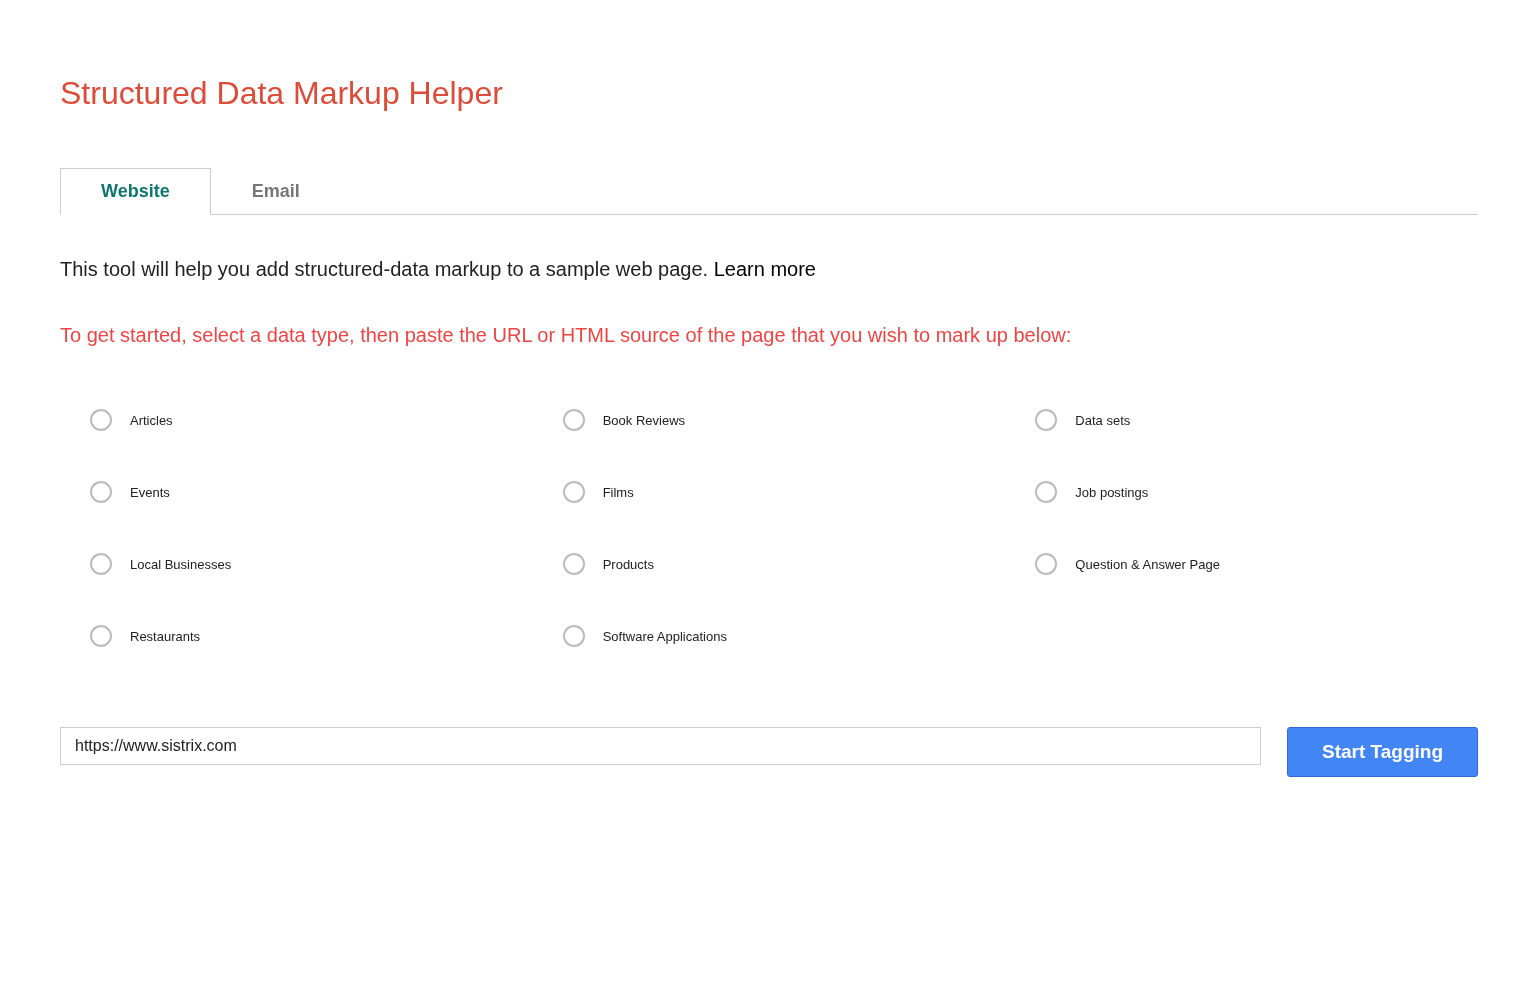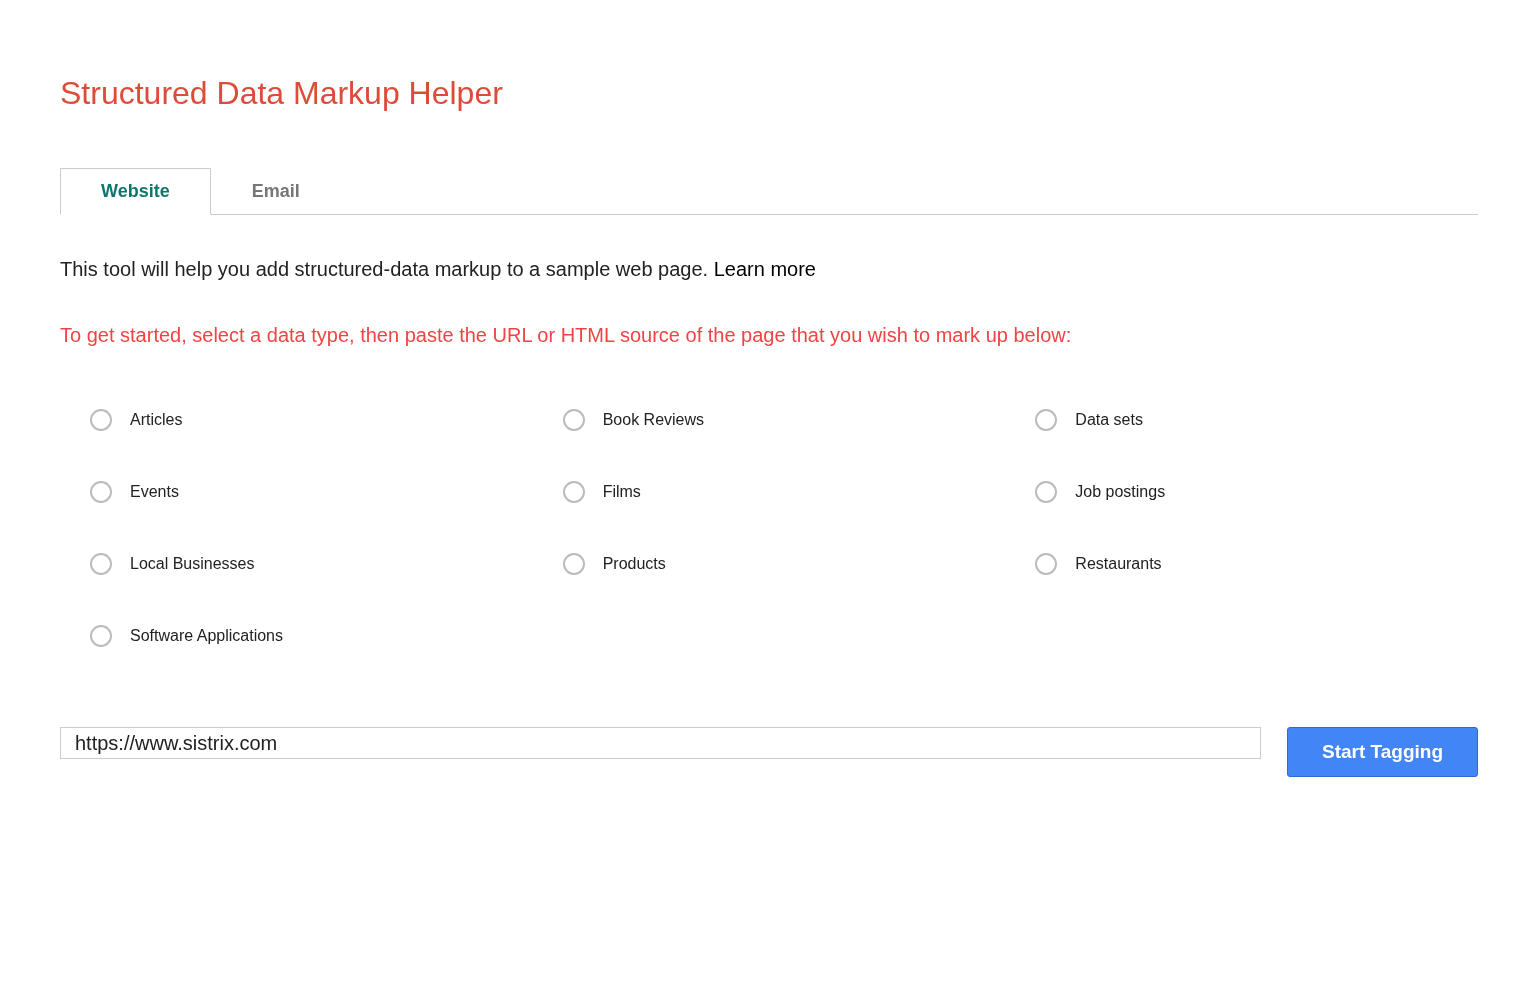--- a/index.html
+++ b/index.html
@@ -73,21 +73,21 @@
       cursor: pointer;
     }
     .radio-circle {
       width: 22px;
       height: 22px;
       border-radius: 50%;
       border: 2px solid #bbb;
       flex-shrink: 0;
     }
     .radio-label {
-      font-size: 16px;
+      font-size: 13px;
       color: #222;
     }
     .input-tabs {
       display: flex;
       border-bottom: 1px solid #ccc;
     }
     .input-tab {
       padding: 11px 42px;
       font-size: 18px;
       font-weight: bold;
@@ -106,26 +106,26 @@
     }
     .input-row {
       display: flex;
       align-items: stretch;
       gap: 26px;
       margin-top: 32px;
     }
     .url-input {
       flex: 1;
       padding: 12px 14px;
-      font-size: 20px;
+      font-size: 16px;
       border: 1px solid #ccc;
       outline: none;
       color: #222;
       font-family: inherit;
-      height: 32px;
+      height: 38px;
     }
     .start-button {
       background: #4285f4;
       color: #fff;
       font-size: 19px;
       font-weight: bold;
       border: 1px solid #3367d6;
       padding: 0 34px;
       cursor: pointer;
       border-radius: 3px;
@@ -178,20 +178,24 @@
     <div class="radio-option">
       <span class="radio-circle"></span>
       <span class="radio-label">Local Businesses</span>
     </div>
     <div class="radio-option">
       <span class="radio-circle"></span>
       <span class="radio-label">Products</span>
     </div>
     <div class="radio-option">
       <span class="radio-circle"></span>
+      <span class="radio-label">Question &amp; Answer Page</span>
+    </div>
+    <div class="radio-option">
+      <span class="radio-circle"></span>
       <span class="radio-label">Restaurants</span>
     </div>
     <div class="radio-option">
       <span class="radio-circle"></span>
       <span class="radio-label">Software Applications</span>
     </div>
   </div>
 
 
   <div class="input-row">

